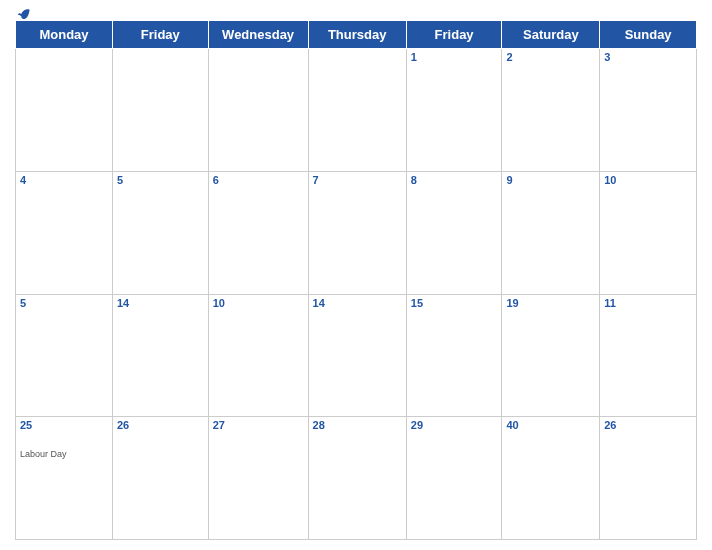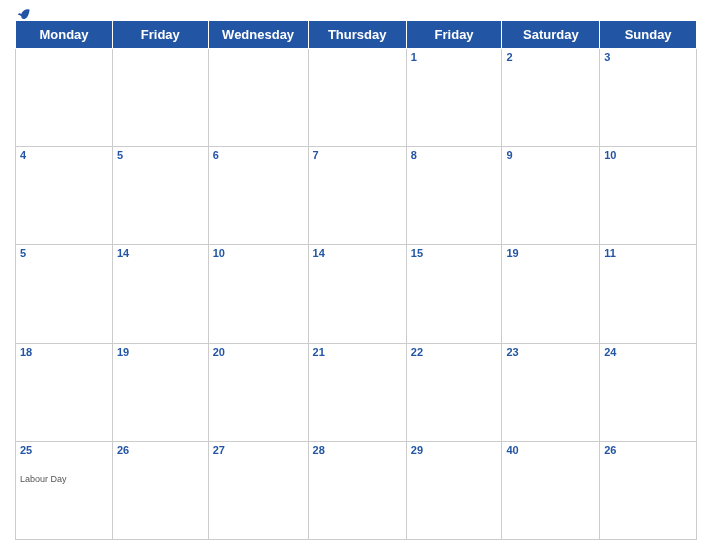--- a/index.html
+++ b/index.html
@@ -180,43 +180,20 @@
         </td>
         <td>
           <span class="day-number">19</span>
         </td>
         <td>
           <span class="day-number">11</span>
         </td>
       </tr>
       <tr>
         <td>
-          <span class="day-number">18</span>
-        </td>
-        <td>
-          <span class="day-number">19</span>
-        </td>
-        <td>
-          <span class="day-number">20</span>
-        </td>
-        <td>
-          <span class="day-number">21</span>
-        </td>
-        <td>
-          <span class="day-number">22</span>
-        </td>
-        <td>
-          <span class="day-number">23</span>
-        </td>
-        <td>
-          <span class="day-number">24</span>
-        </td>
-      </tr>
-      <tr>
-        <td>
           <span class="day-number">25</span>
           <span class="holiday-label">Labour Day</span>
         </td>
         <td>
           <span class="day-number">26</span>
         </td>
         <td>
           <span class="day-number">27</span>
         </td>
         <td>

